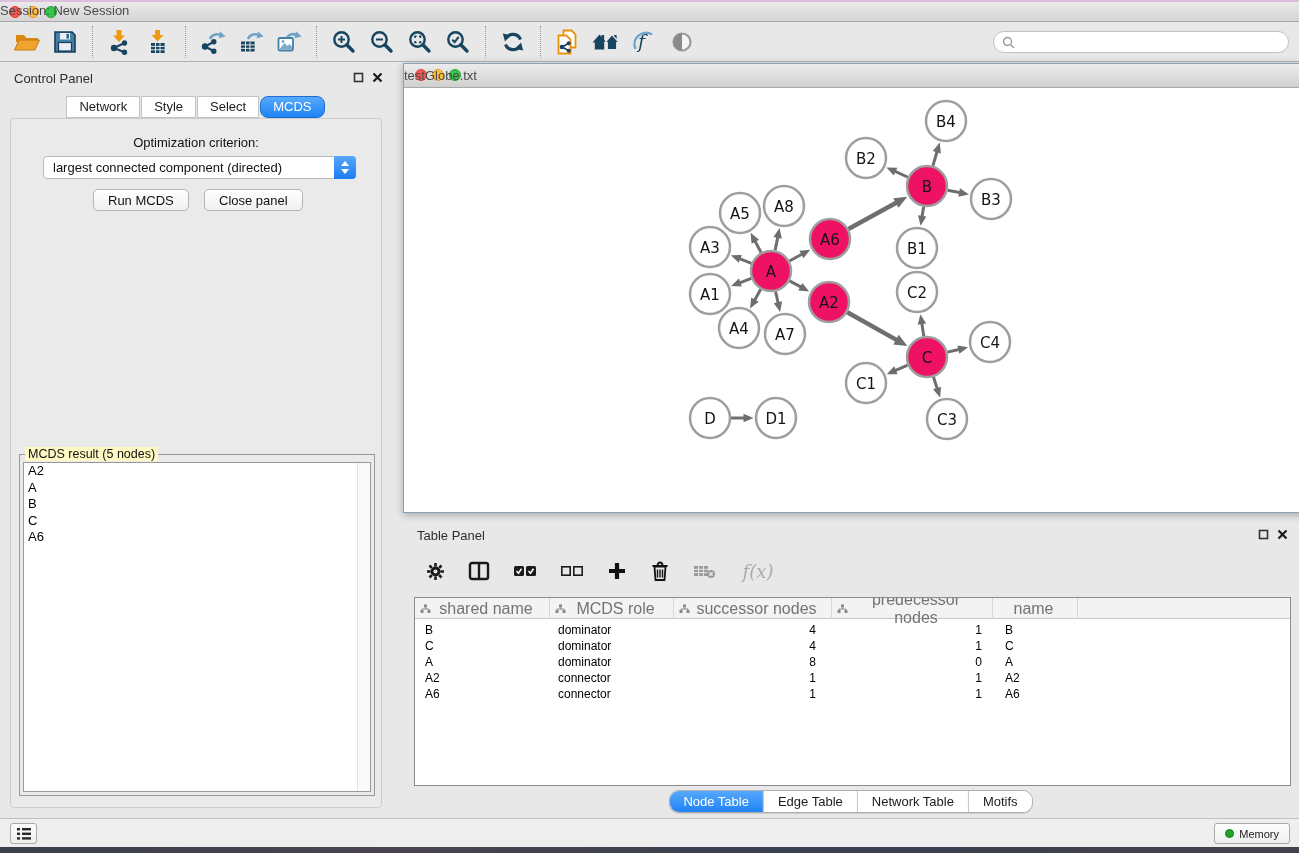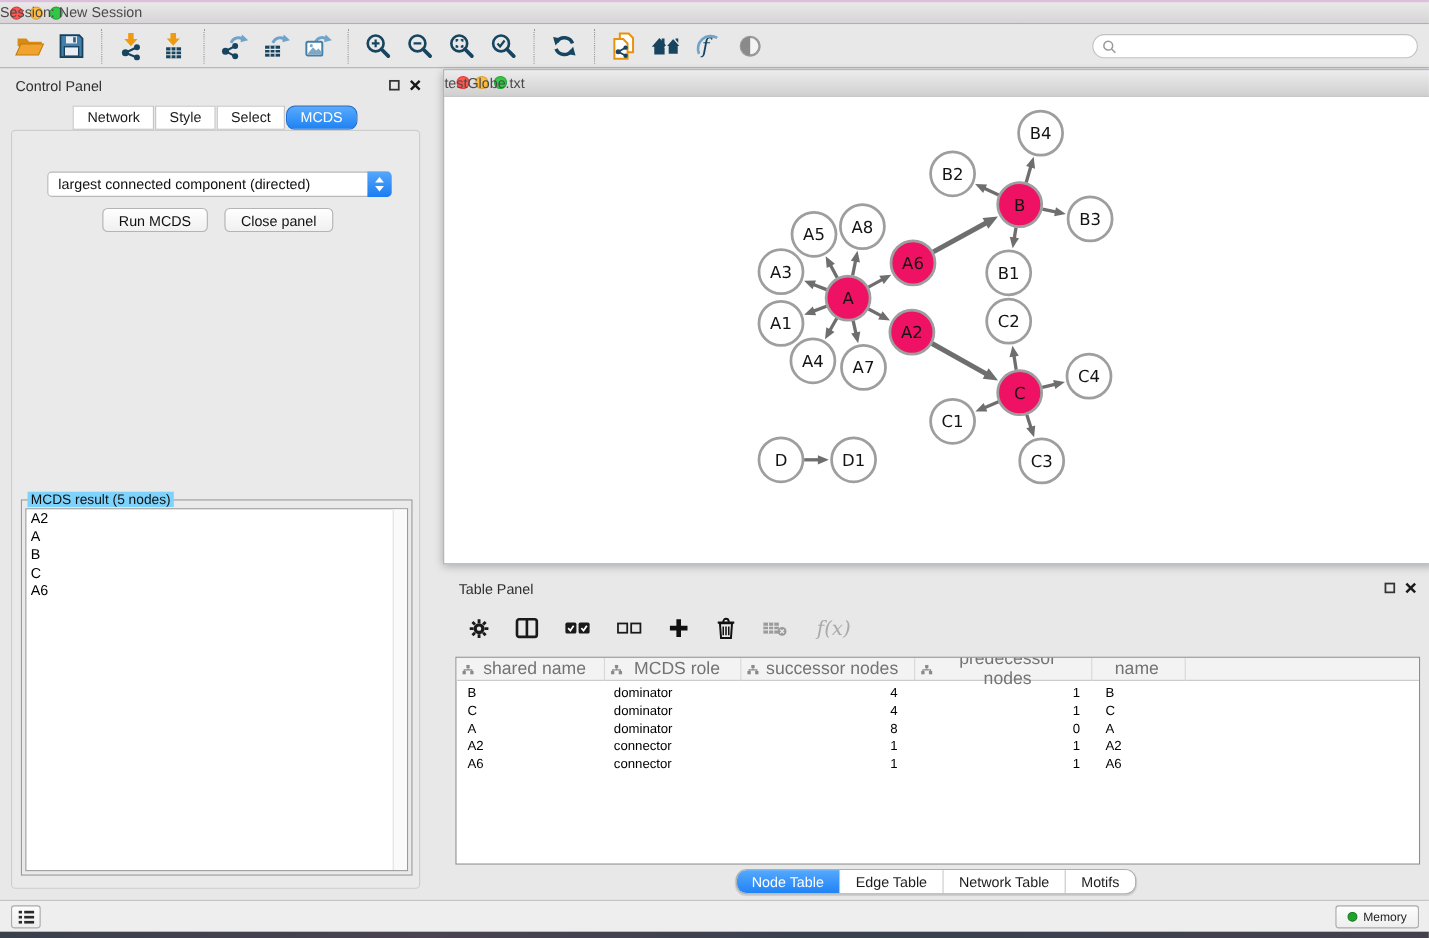--- a/index.html
+++ b/index.html
@@ -54,21 +54,21 @@
     align-items:center; justify-content:center; gap:3px; }
   .chev-up { width:0; height:0; border-left:4px solid transparent; border-right:4px solid transparent;
     border-bottom:5px solid #fff; }
   .chev-dn { width:0; height:0; border-left:4px solid transparent; border-right:4px solid transparent;
     border-top:5px solid #fff; }
   .cbtn { position:absolute; top:70px; height:22px; background:linear-gradient(#ffffff,#f0f0f0);
     border:1px solid #b4b4b4; border-radius:5px; font-size:13px; color:#111;
     font-family:"Liberation Sans",sans-serif; padding:0 14px; }
   .gb { position:absolute; left:8px; top:335px; width:356px; height:342px;
     border:1px solid #9a9a9a; }
-  .gb-legend { position:absolute; left:5px; top:-8px; background:#7dd3fc; padding:0 3px;
+  .gb-legend { position:absolute; left:5px; top:-8px; background:#fef9c3; padding:0 3px;
     font-size:12.5px; color:#111; }
   .gb-list { position:absolute; left:3px; top:7px; right:3px; bottom:3px; background:#fff;
     border:1px solid #9a9a9a; overflow:hidden; }
   .gb-scroll { position:absolute; right:0; top:0; bottom:0; width:13px; background:#fafafa;
     border-left:1px solid #e2e2e2; }
   .mcds-item { font-size:13px; line-height:16.5px; padding-left:4px; color:#000; }
   .mcds-item:first-child { padding-top:2px; }
 
   
   .netwin { left:403px; top:63px; width:1073px; height:450px; background:#fff;
@@ -281,20 +281,21 @@
         </svg>
     </span>
   </div>
   <div class="ptabs" id="ctl-tabs">
       <span class="ptab">Network</span>
       <span class="ptab">Style</span>
       <span class="ptab">Select</span>
       <span class="ptab sel">MCDS</span>
     </div>
   <div class="cbody">
+    <div class="opt-label">Optimization criterion:</div>
     <div class="dropdown">
       <span class="val">largest connected component (directed)</span>
       <span class="stepper">
         <span class="chev-up"></span>
           <span class="chev-dn"></span>
       </span>
     </div>
     <button class="cbtn" style="left:82px;">Run MCDS</button>
     <button class="cbtn" style="left:193px;">Close panel</button>
     <div class="gb">

